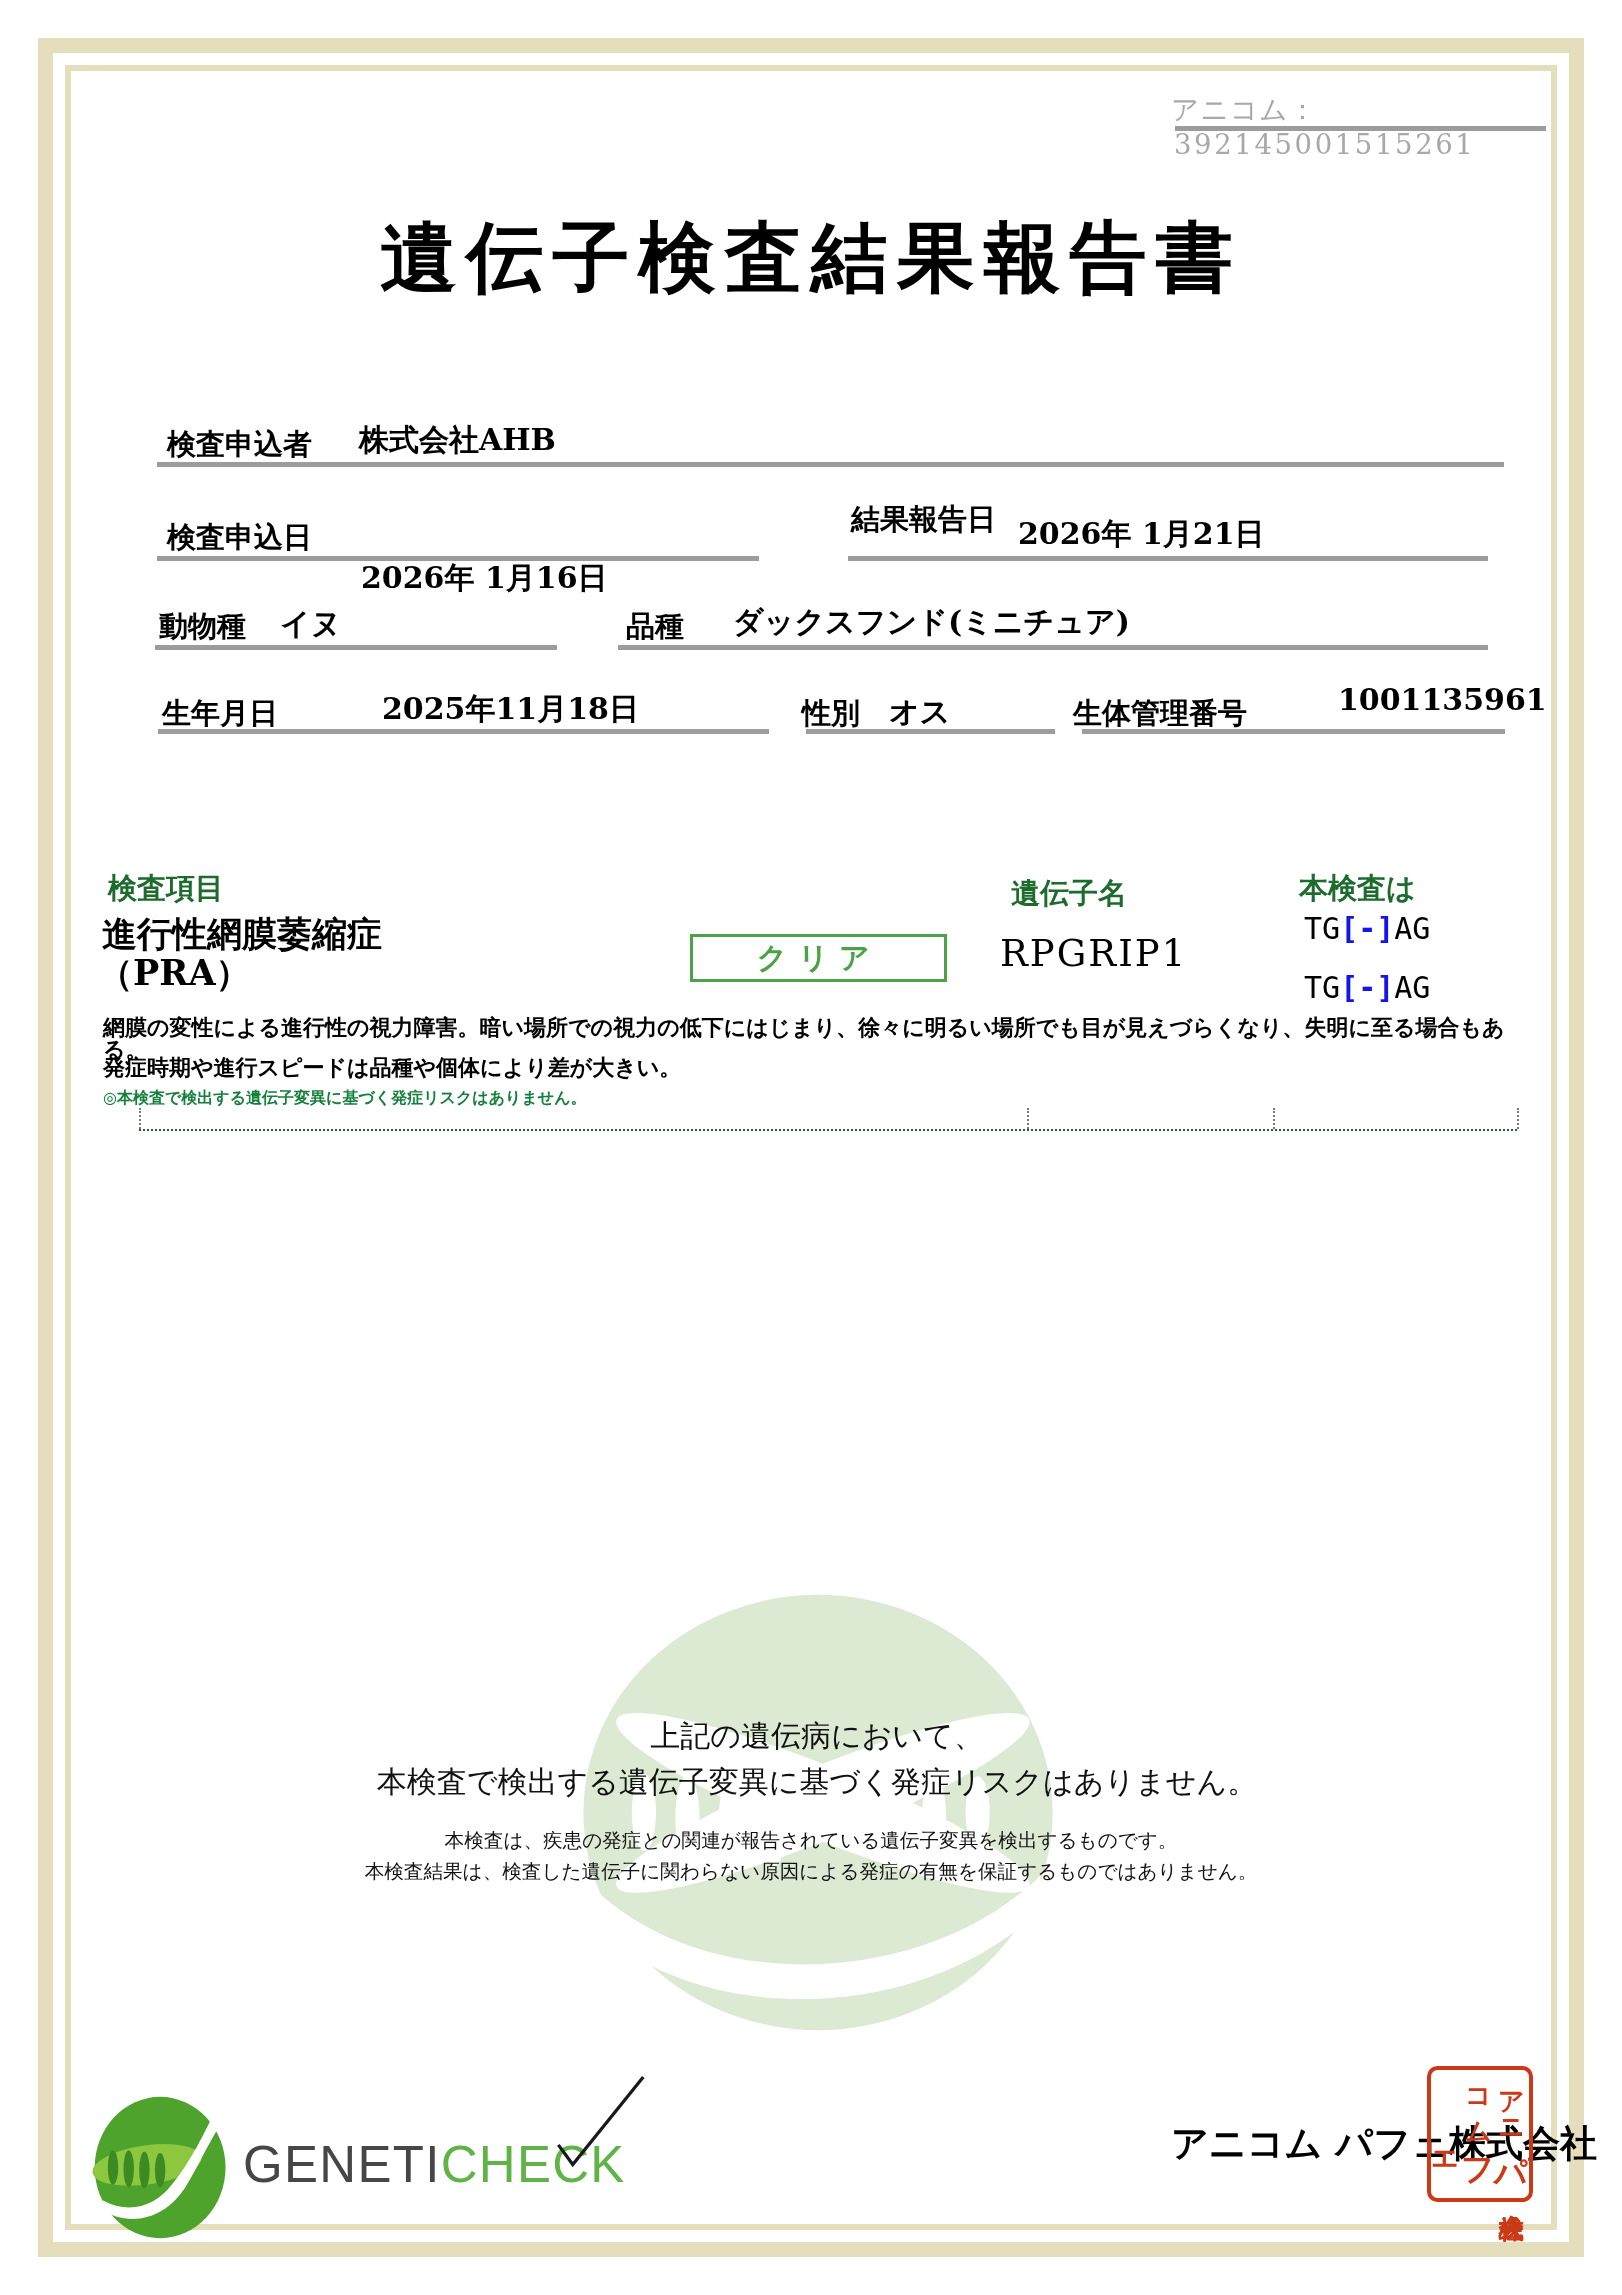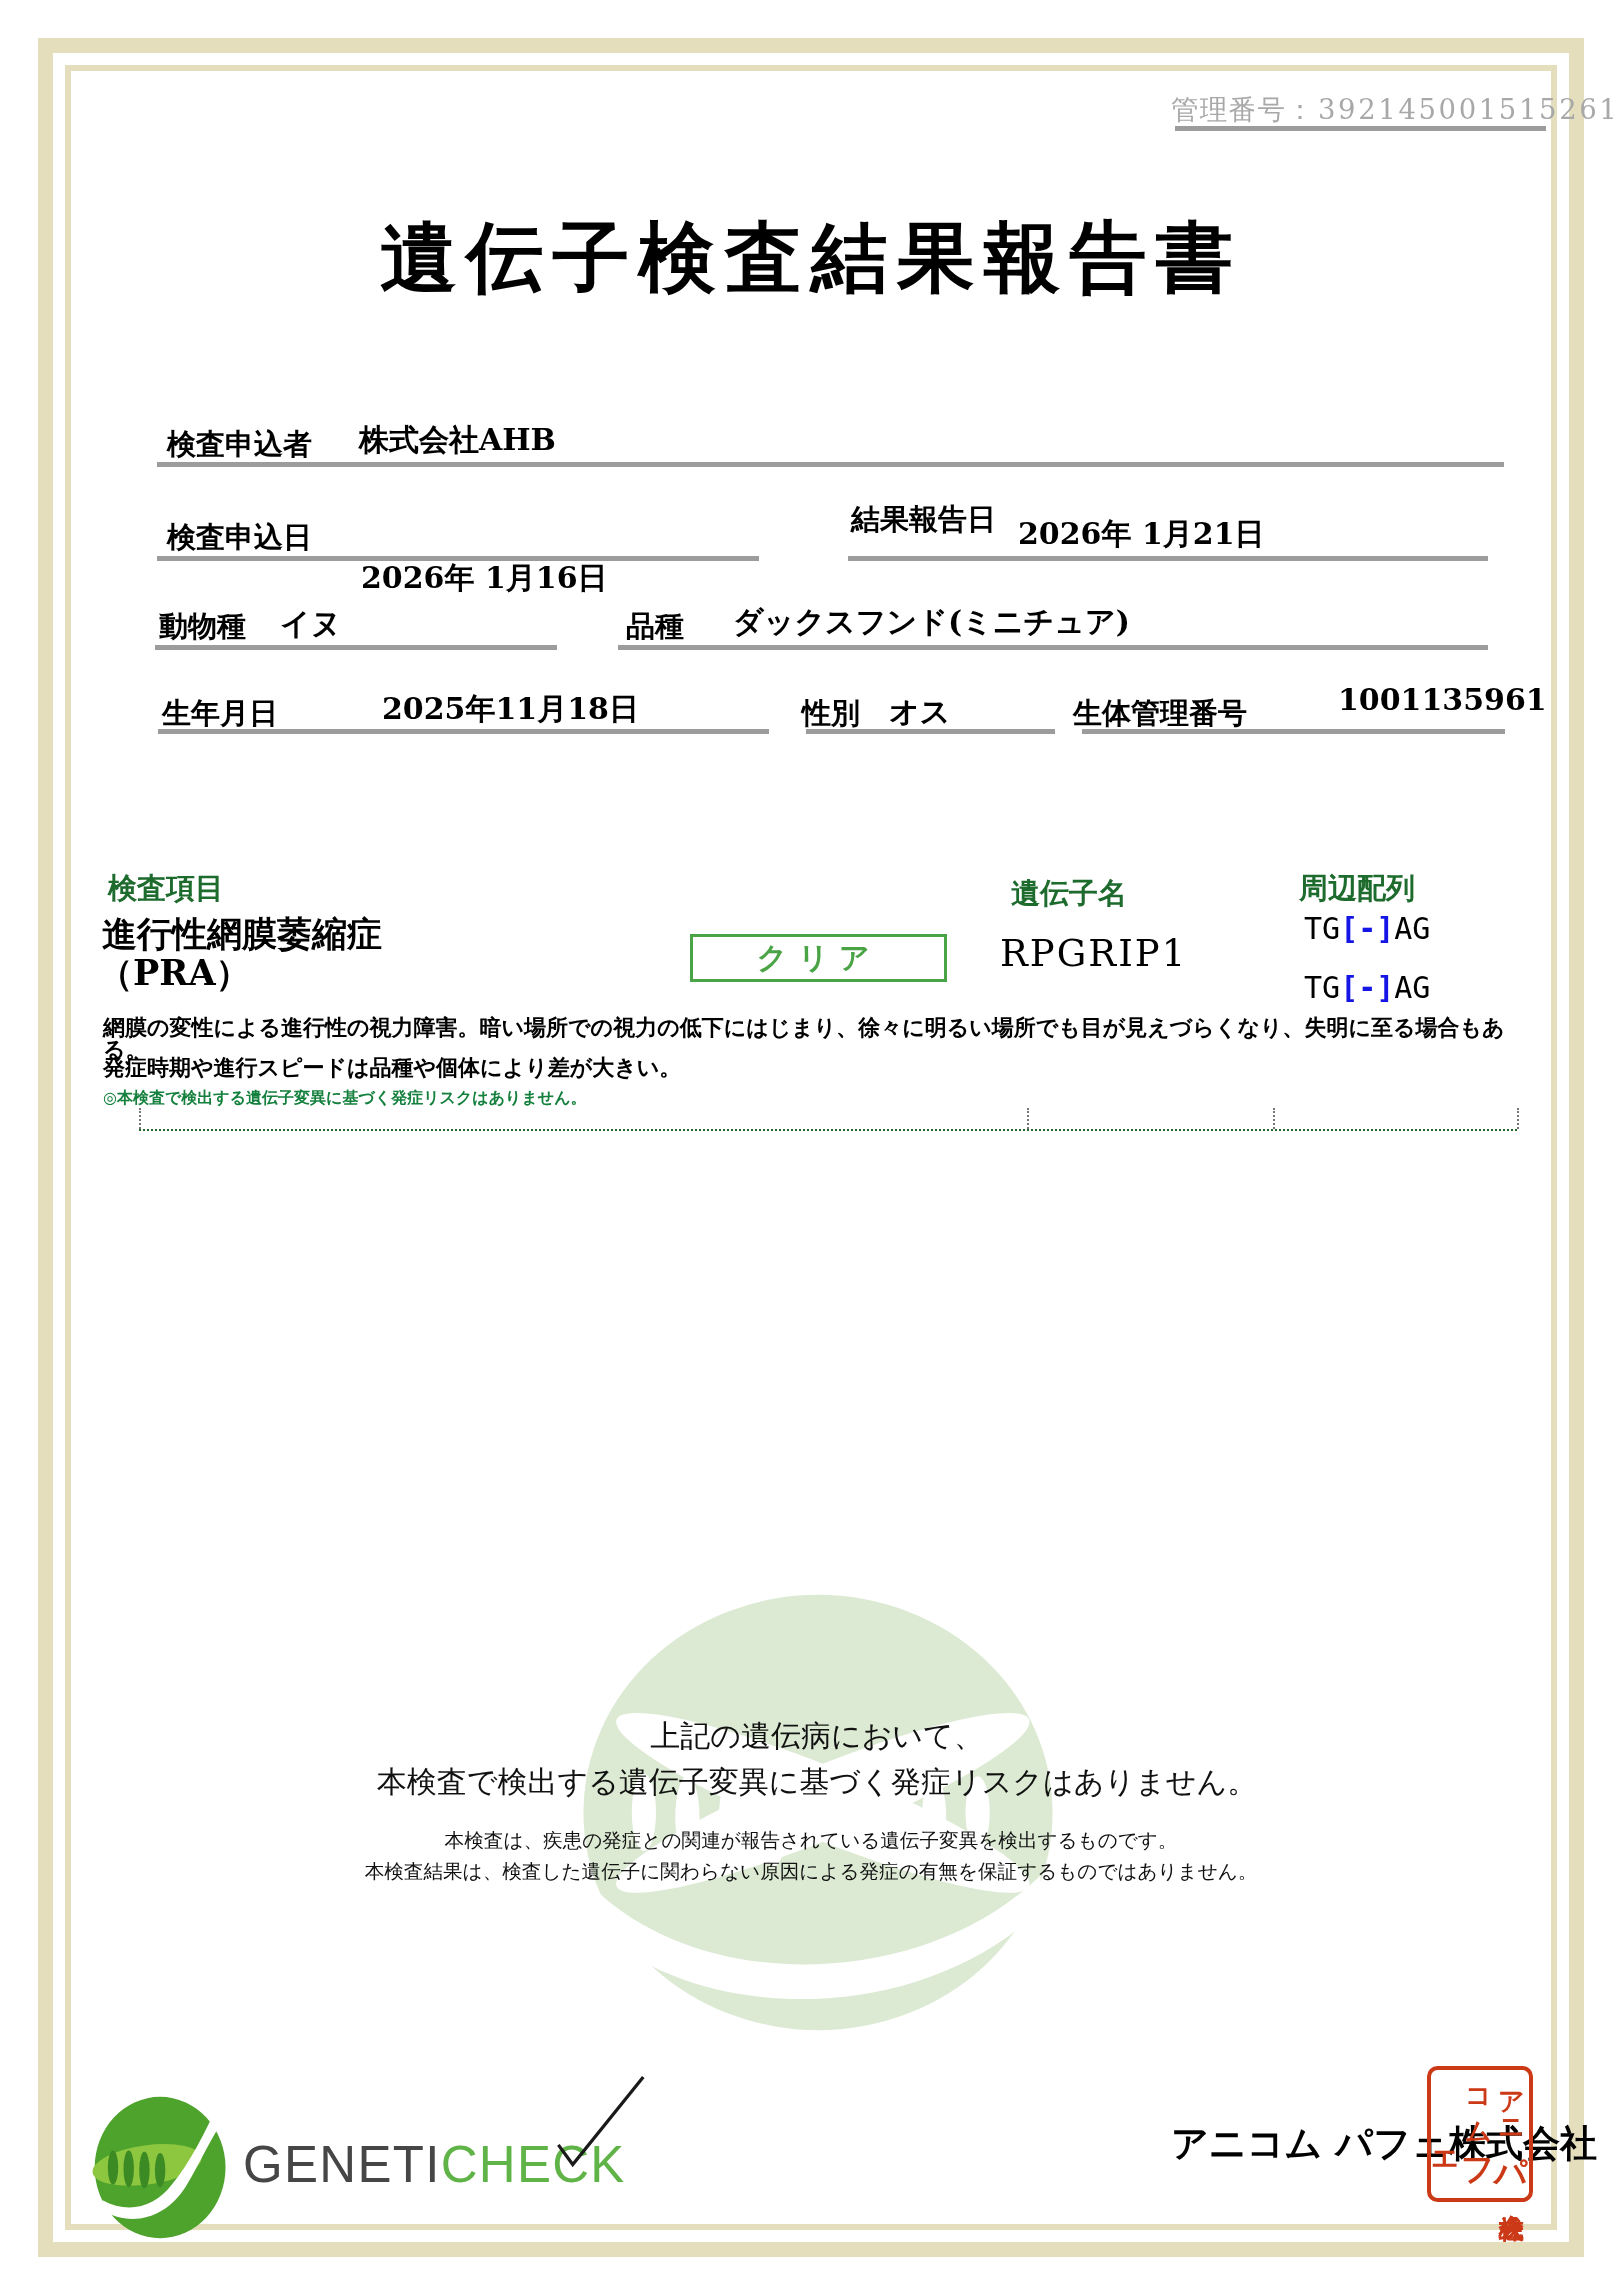--- a/index.html
+++ b/index.html
@@ -57,21 +57,21 @@
     <ellipse cx="148" cy="94" rx="5" ry="17"></ellipse>
     <ellipse cx="166" cy="92" rx="5" ry="15"></ellipse>
     <path d="M8,124 C55,168 145,164 192,118 L192,132 C145,178 55,182 8,140 Z"></path>
   </g>
 </svg>
 
 <div class="frame-outer"></div>
 <div class="frame-inner"></div>
 
 <div class="abs mgmt z1" style="left:1171px;top:92px;">
-  <span>管理番号：</span><span style="margin-left:3px;letter-spacing:2.6px;">392145001515261</span>
+  <span>アニコム：</span><span style="margin-left:3px;letter-spacing:2.6px;">392145001515261</span>
 </div>
 <div class="uline z1" style="left:1175px;top:126px;width:371px;"></div>
 
 <div class="abs title z1" style="top:207px;">遺伝子検査結果報告書</div>
 
 <div class="abs label z1" style="left:167px;top:425px;">検査申込者</div>
 <div class="abs value z1" style="left:359px;top:420px;">株式会社AHB</div>
 <div class="uline z1" style="left:157px;top:462px;width:1347px;"></div>
 
 <div class="abs label z1" style="left:167px;top:518px;">検査申込日</div>
@@ -102,21 +102,21 @@
 <div class="abs serif-b z1" style="left:102px;top:911px;font-size:35px;">進行性網膜萎縮症</div>
 <div class="abs serif-b z1" style="left:98px;top:950px;font-size:35px;">（PRA）</div>
 
 <div class="abs clear-box z1" style="left:690px;top:934px;width:251px;height:42px;line-height:42px;">
   <span>クリア</span>
 </div>
 
 <div class="abs green-head z1" style="left:1011px;top:874px;">遺伝子名</div>
 <div class="abs z1" style="left:1000px;top:932px;font-size:37px;letter-spacing:2px;">RPGRIP1</div>
 
-<div class="abs green-head z1" style="left:1299px;top:869px;">周辺配列</div>
+<div class="abs green-head z1" style="left:1299px;top:869px;">本検査は</div>
 <div class="abs seq z1" style="left:1304px;top:911px;">
   <span>TG</span><span class="var">[-]</span><span>AG</span>
 </div>
 <div class="abs seq z1" style="left:1304px;top:970px;">
   <span>TG</span><span class="var">[-]</span><span>AG</span>
 </div>
 
 <div class="abs desc z1" style="left:103px;top:1016px;width:1427px;">網膜の変性による進行性の視力障害。暗い場所での視力の低下にはじまり、徐々に明るい場所でも目が見えづらくなり、失明に至る場合もある。</div>
 <div class="abs desc z1" style="left:103px;top:1056px;width:1427px;">発症時期や進行スピードは品種や個体により差が大きい。</div>
 <div class="abs risk z1" style="left:103px;top:1088px;width:1427px;">◎本検査で検出する遺伝子変異に基づく発症リスクはありません。</div>

